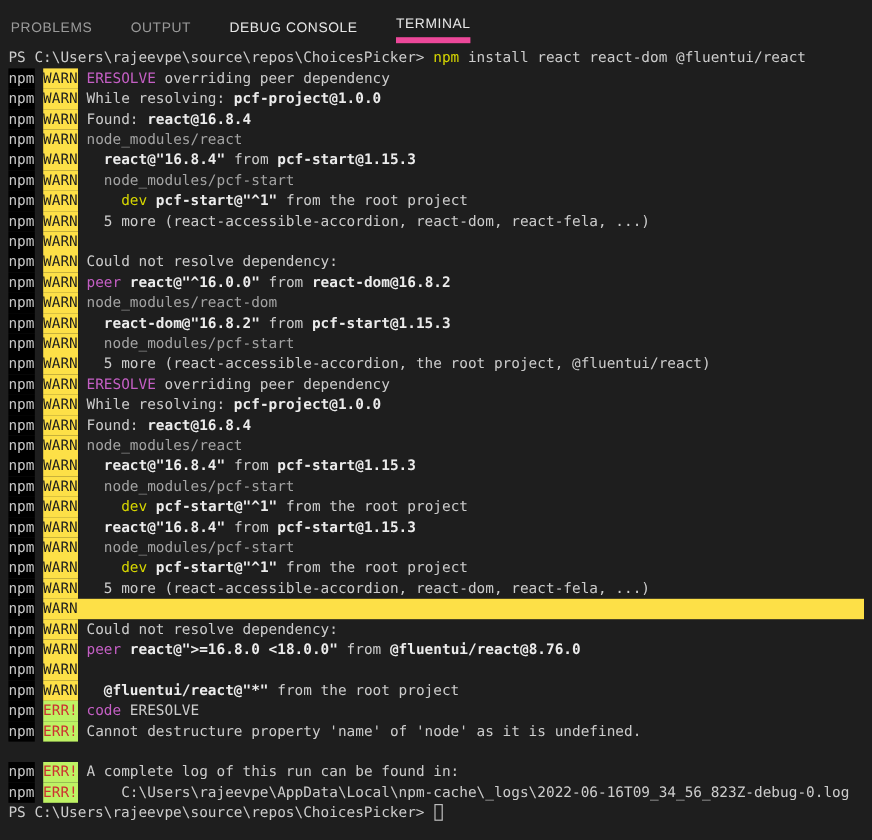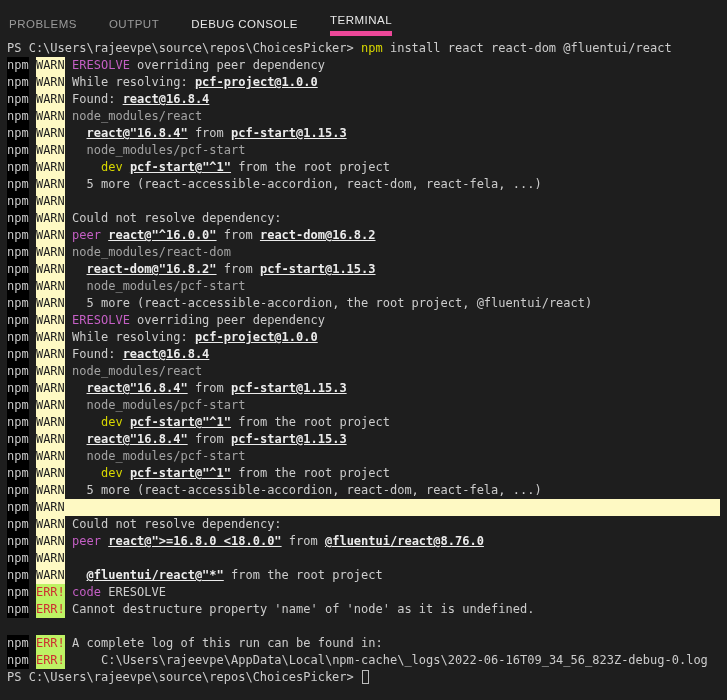--- a/index.html
+++ b/index.html
@@ -34,25 +34,25 @@
   .term{
     font-family:"DejaVu Sans Mono",monospace;
     font-size:12px;
     line-height:17px;
     padding:4px 0 0 7px;
     color:#cccccc;
   }
   .tline{display:flex;height:17px;}
   .tline span{white-space:pre;}
   .b-npm{background:#000000;color:#c8c8c8;}
-  .b-warn{background:#fef9c3;color:#1f1f1f;}
+  .b-warn{background:#fde047;color:#1f1f1f;}
   .b-err{background:#bef264;color:#cd3131;}
   .fill{flex:1 0 auto;}
   .s-plain{color:#cccccc;}
-  .s-bold{color:#ececec;font-weight:bold;text-decoration:underline;}
+  .s-bold{color:#ececec;font-weight:bold;}
   .s-dim{color:#a3a3a3;}
   .s-magenta{color:#c45fc4;}
   .s-yellow{color:#d7d700;}
   .cursor{
     display:inline-block;
     width:7px;height:14px;
     border:1px solid #bdbdbd;
     box-sizing:border-box;
     margin-top:1px;
     margin-left:1px;

